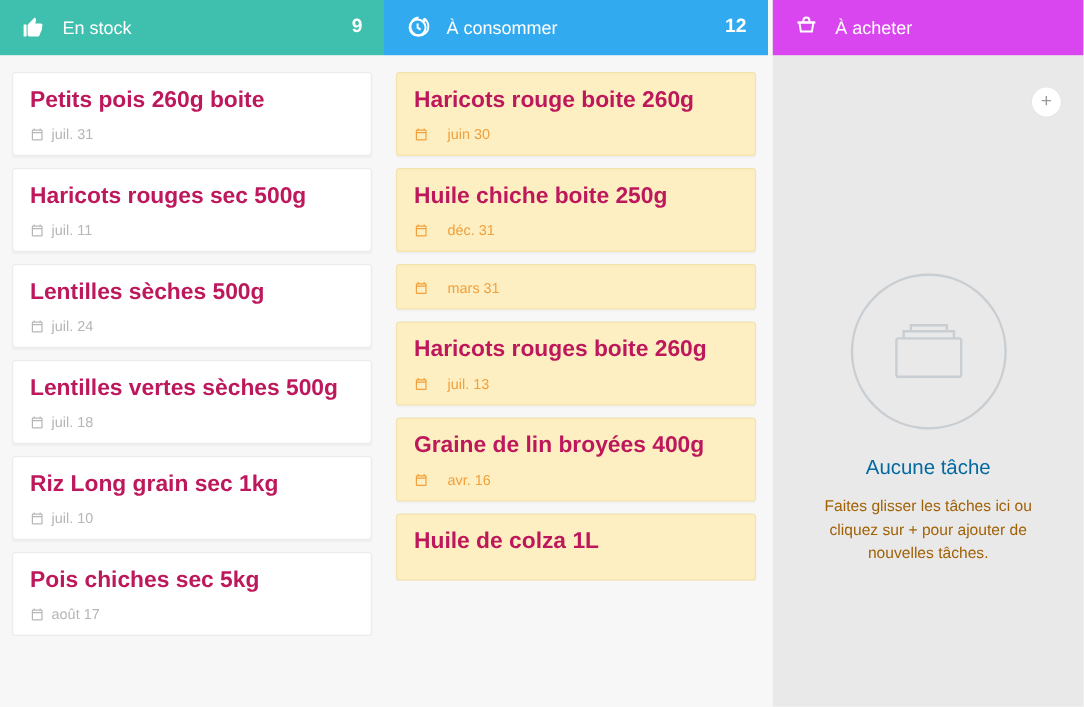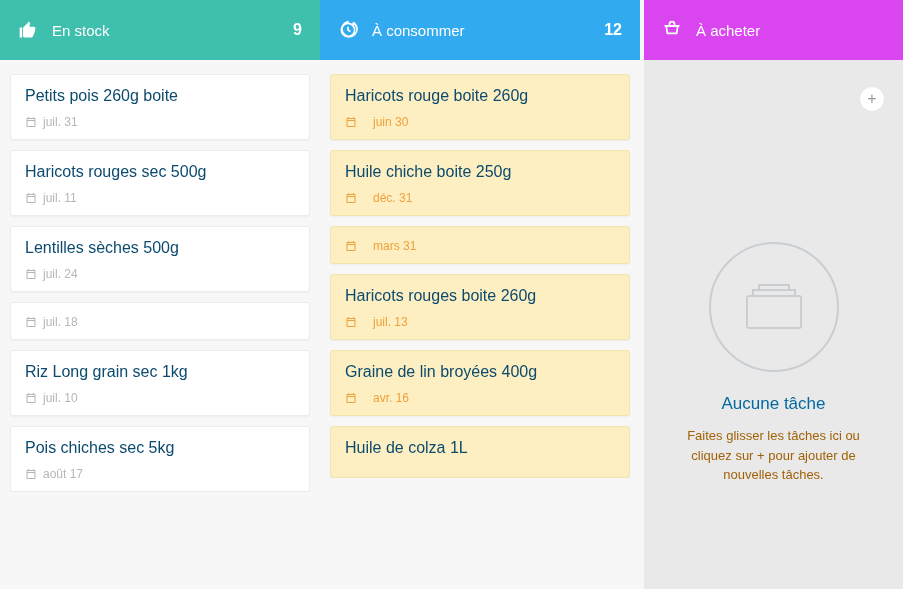--- a/index.html
+++ b/index.html
@@ -17,21 +17,21 @@
     }
     .column {
       display: flex;
       flex-direction: column;
       padding: 0 8px;
     }
     .col-1 { width: 320px; }
     .col-2 { width: 320px; }
     .col-3 { flex: 1; background: #e9e9e9; margin-left: 4px; }
     .col-header {
-      height: 60px;
+      height: 46px;
       display: flex;
       align-items: center;
       padding: 0 18px;
       margin: 0 -8px 14px -8px;
       color: #fff;
       font-size: 15px;
       font-weight: 500;
     }
     .col-1 .col-header { background: #3fbfad; }
     .col-2 .col-header { background: #32aaf0; }
@@ -45,23 +45,24 @@
       border: 1px solid #ececec;
       padding: 12px 14px 10px 14px;
       box-shadow: 0 1px 2px rgba(0,0,0,0.04);
       cursor: pointer;
     }
     .card.yellow {
       background: #fdefc1;
       border: 1px solid #f2e3ad;
     }
     .card-title {
-      font-size: 16px;
-      color: #0c4a6e;
+      font-size: 19px;
+      color: #be185d;
       margin-bottom: 10px;
+      font-weight: bold;
     }
     .card-date {
       display:flex;
       align-items:center;
       gap: 6px;
       font-size: 12px;
       color: #b6b6b6;
     }
     .card.yellow .card-date { color: #f0a03c; gap: 16px; }
     .card-date .cal-icon { width:12px; height:12px; }
@@ -141,20 +142,21 @@
         <div class="card">
           <div class="card-title">Lentilles sèches 500g</div>
           <div class="card-date">
             <svg class="cal-icon" viewBox="0 0 24 24" fill="currentColor">
               <path d="M19 4h-1V2h-2v2H8V2H6v2H5a2 2 0 0 0-2 2v14a2 2 0 0 0 2 2h14a2 2 0 0 0 2-2V6a2 2 0 0 0-2-2zm0 16H5V10h14v10zM5 8V6h14v2H5z"></path>
             </svg>
             <span>juil. 24</span>
           </div>
         </div>
         <div class="card">
+          <div class="card-title">Lentilles vertes sèches 500g</div>
           <div class="card-date">
             <svg class="cal-icon" viewBox="0 0 24 24" fill="currentColor">
               <path d="M19 4h-1V2h-2v2H8V2H6v2H5a2 2 0 0 0-2 2v14a2 2 0 0 0 2 2h14a2 2 0 0 0 2-2V6a2 2 0 0 0-2-2zm0 16H5V10h14v10zM5 8V6h14v2H5z"></path>
             </svg>
             <span>juil. 18</span>
           </div>
         </div>
         <div class="card">
           <div class="card-title">Riz Long grain sec 1kg</div>
           <div class="card-date">

